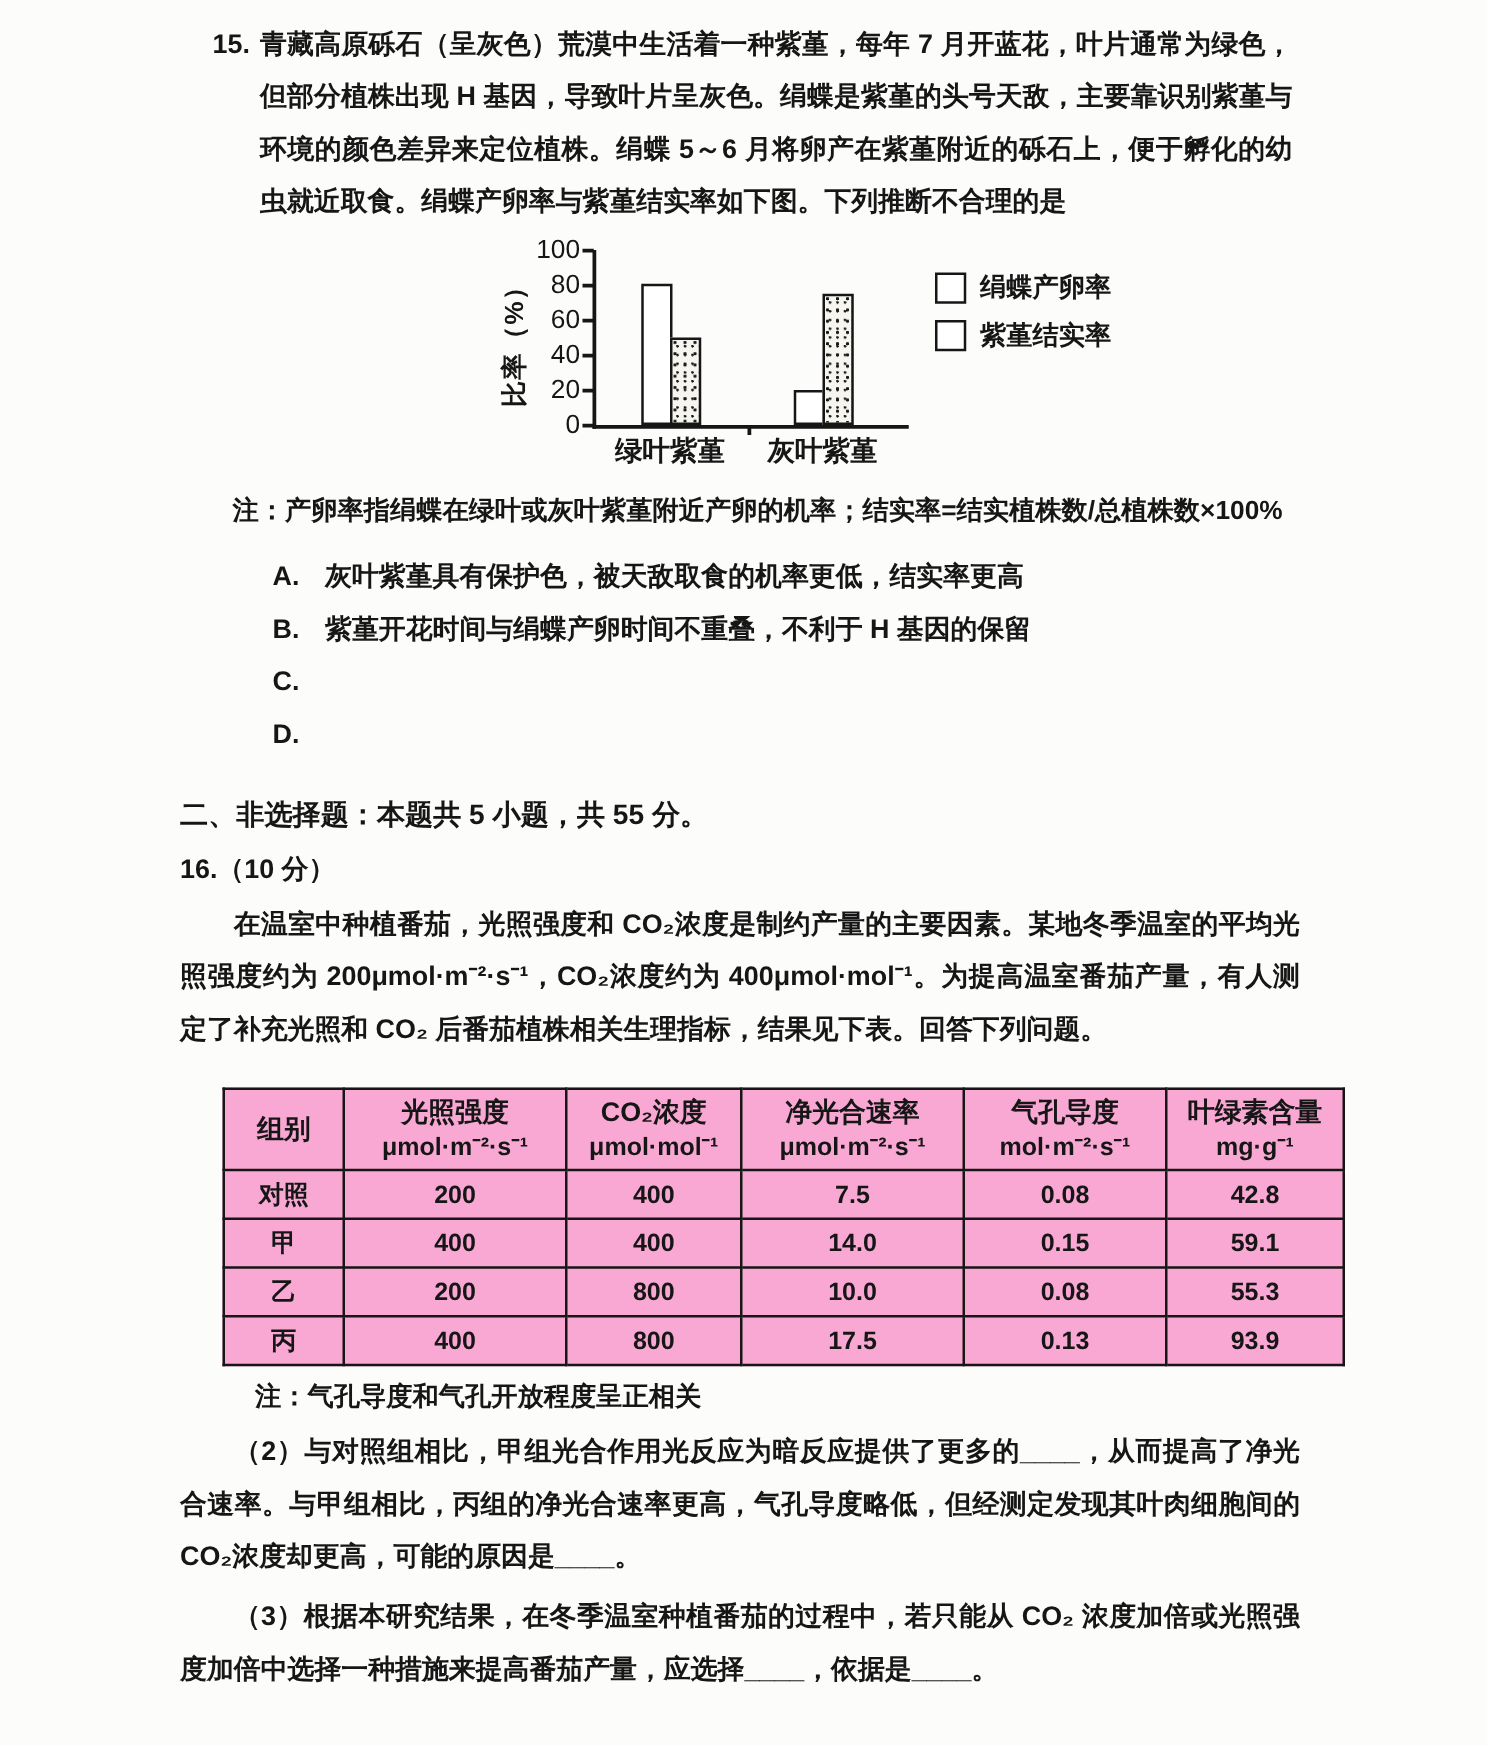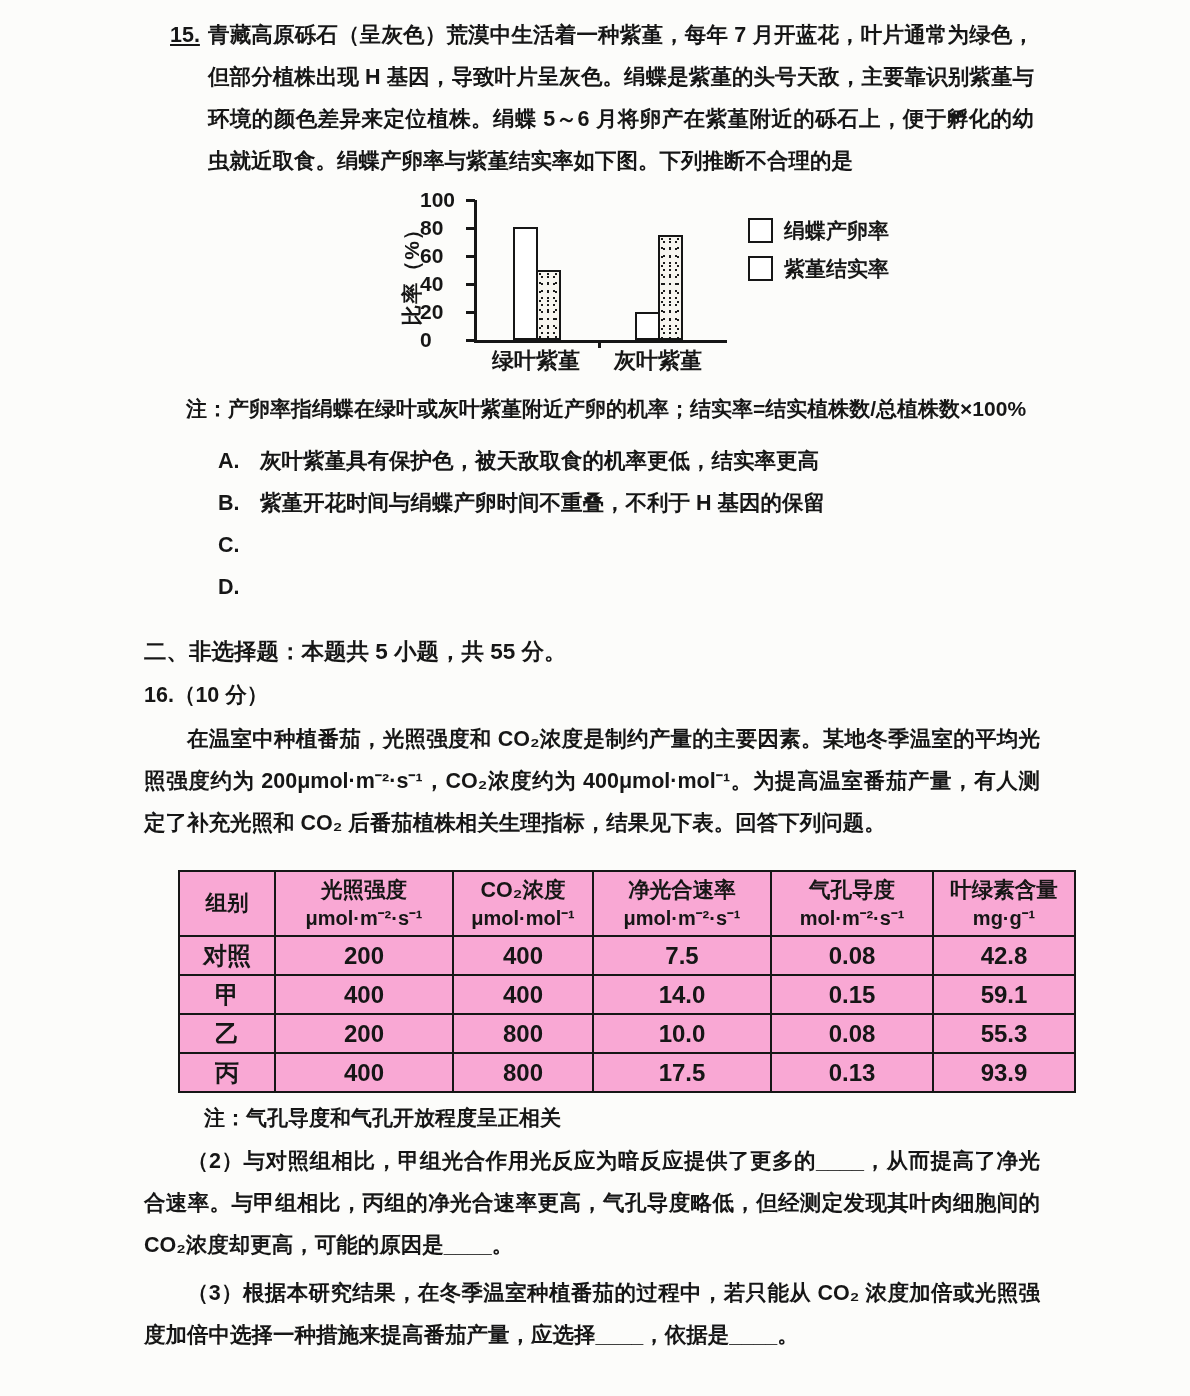--- a/index.html
+++ b/index.html
@@ -5,30 +5,30 @@
   html,body{margin:0;padding:0;background:#ffffff;}
   .page{
     width:1190px;height:1396px;box-sizing:border-box;
     background:#fcfcfa;color:#161616;position:relative;overflow:hidden;
     font-family:"Liberation Sans",sans-serif;
     font-size:21.5px;line-height:42px;font-weight:700;
     padding-top:12px;
   }
   
   .q15{display:flex;margin:2px 156px 0 170px;}
-  .qnum{flex:none;width:38px;font-weight:800;text-decoration:underline;}
+  .qnum{flex:none;width:38px;font-weight:800;}
   .stem{flex:1;text-align:justify;}
   
   .chart-wrap{position:relative;width:600px;height:196px;margin:6px 0 0 396px;}
   .ylabel{position:absolute;left:16px;top:84px;transform:translate(-50%,-50%) rotate(-90deg);
     white-space:nowrap;font-size:21px;font-weight:800;letter-spacing:1px;}
   .plot{position:absolute;left:78px;top:12px;width:250px;height:140px;
     border-left:3px solid #161616;border-bottom:3px solid #161616;}
-  .tick-label{position:absolute;left:24px;width:44px;text-align:left;
-    font-size:21px;line-height:24px;font-weight:700;}
+  .tick-label{position:absolute;left:24px;width:44px;text-align:right;
+    font-size:21px;line-height:24px;font-weight:400;}
   .tick-mark{position:absolute;left:70px;width:9px;height:3px;background:#161616;}
   .x-tick{position:absolute;left:202px;top:152px;width:3px;height:8px;background:#161616;}
   .bar-group{position:absolute;bottom:0;display:flex;align-items:flex-end;}
   .bar{width:25px;box-sizing:border-box;border:2.5px solid #161616;background:#fff;}
   .bar + .bar{margin-left:-2.5px;}
   .speckled{
     background-color:#f7f5ef;
     background-image:
       radial-gradient(circle at 2px 2px,#1a1a1a 1.1px,transparent 1.5px),
       radial-gradient(circle at 1px 1px,#1a1a1a 0.9px,transparent 1.2px);
@@ -47,21 +47,21 @@
   
   .section-head{margin:24px 0 0 144px;font-size:22.5px;font-weight:800;line-height:40px;}
   .q16-head{margin:2px 0 0 144px;line-height:42px;}
   .intro{margin:2px 150px 0 144px;text-indent:2em;text-align:justify;}
   
   table.data{margin:26px 0 0 178px;border-collapse:collapse;background:#f9a8d4;}
   table.data th,table.data td{border:2.4px solid #161616;text-align:center;vertical-align:middle;}
   table.data th{padding:4px 4px;}
   .hname{font-size:21.5px;line-height:29px;font-weight:800;}
   .hunit{font-size:20px;line-height:26px;font-weight:700;}
-  table.data td{font-size:24px;height:35px;line-height:26px;font-weight:700;}
+  table.data td{font-size:20px;height:35px;line-height:26px;font-weight:700;}
   table.data th:nth-child(1),table.data td:nth-child(1){width:86px;}
   table.data th:nth-child(2),table.data td:nth-child(2){width:168px;}
   table.data th:nth-child(3),table.data td:nth-child(3){width:130px;}
   table.data th:nth-child(4),table.data td:nth-child(4){width:168px;}
   table.data th:nth-child(5),table.data td:nth-child(5){width:152px;}
   table.data th:nth-child(6),table.data td:nth-child(6){width:132px;}
   .table-note{margin:9px 0 0 204px;font-size:21px;line-height:32px;}
   .subq{margin:6px 150px 0 144px;text-indent:2em;text-align:justify;}
   .subq.first{margin-top:12px;}
 </style>

